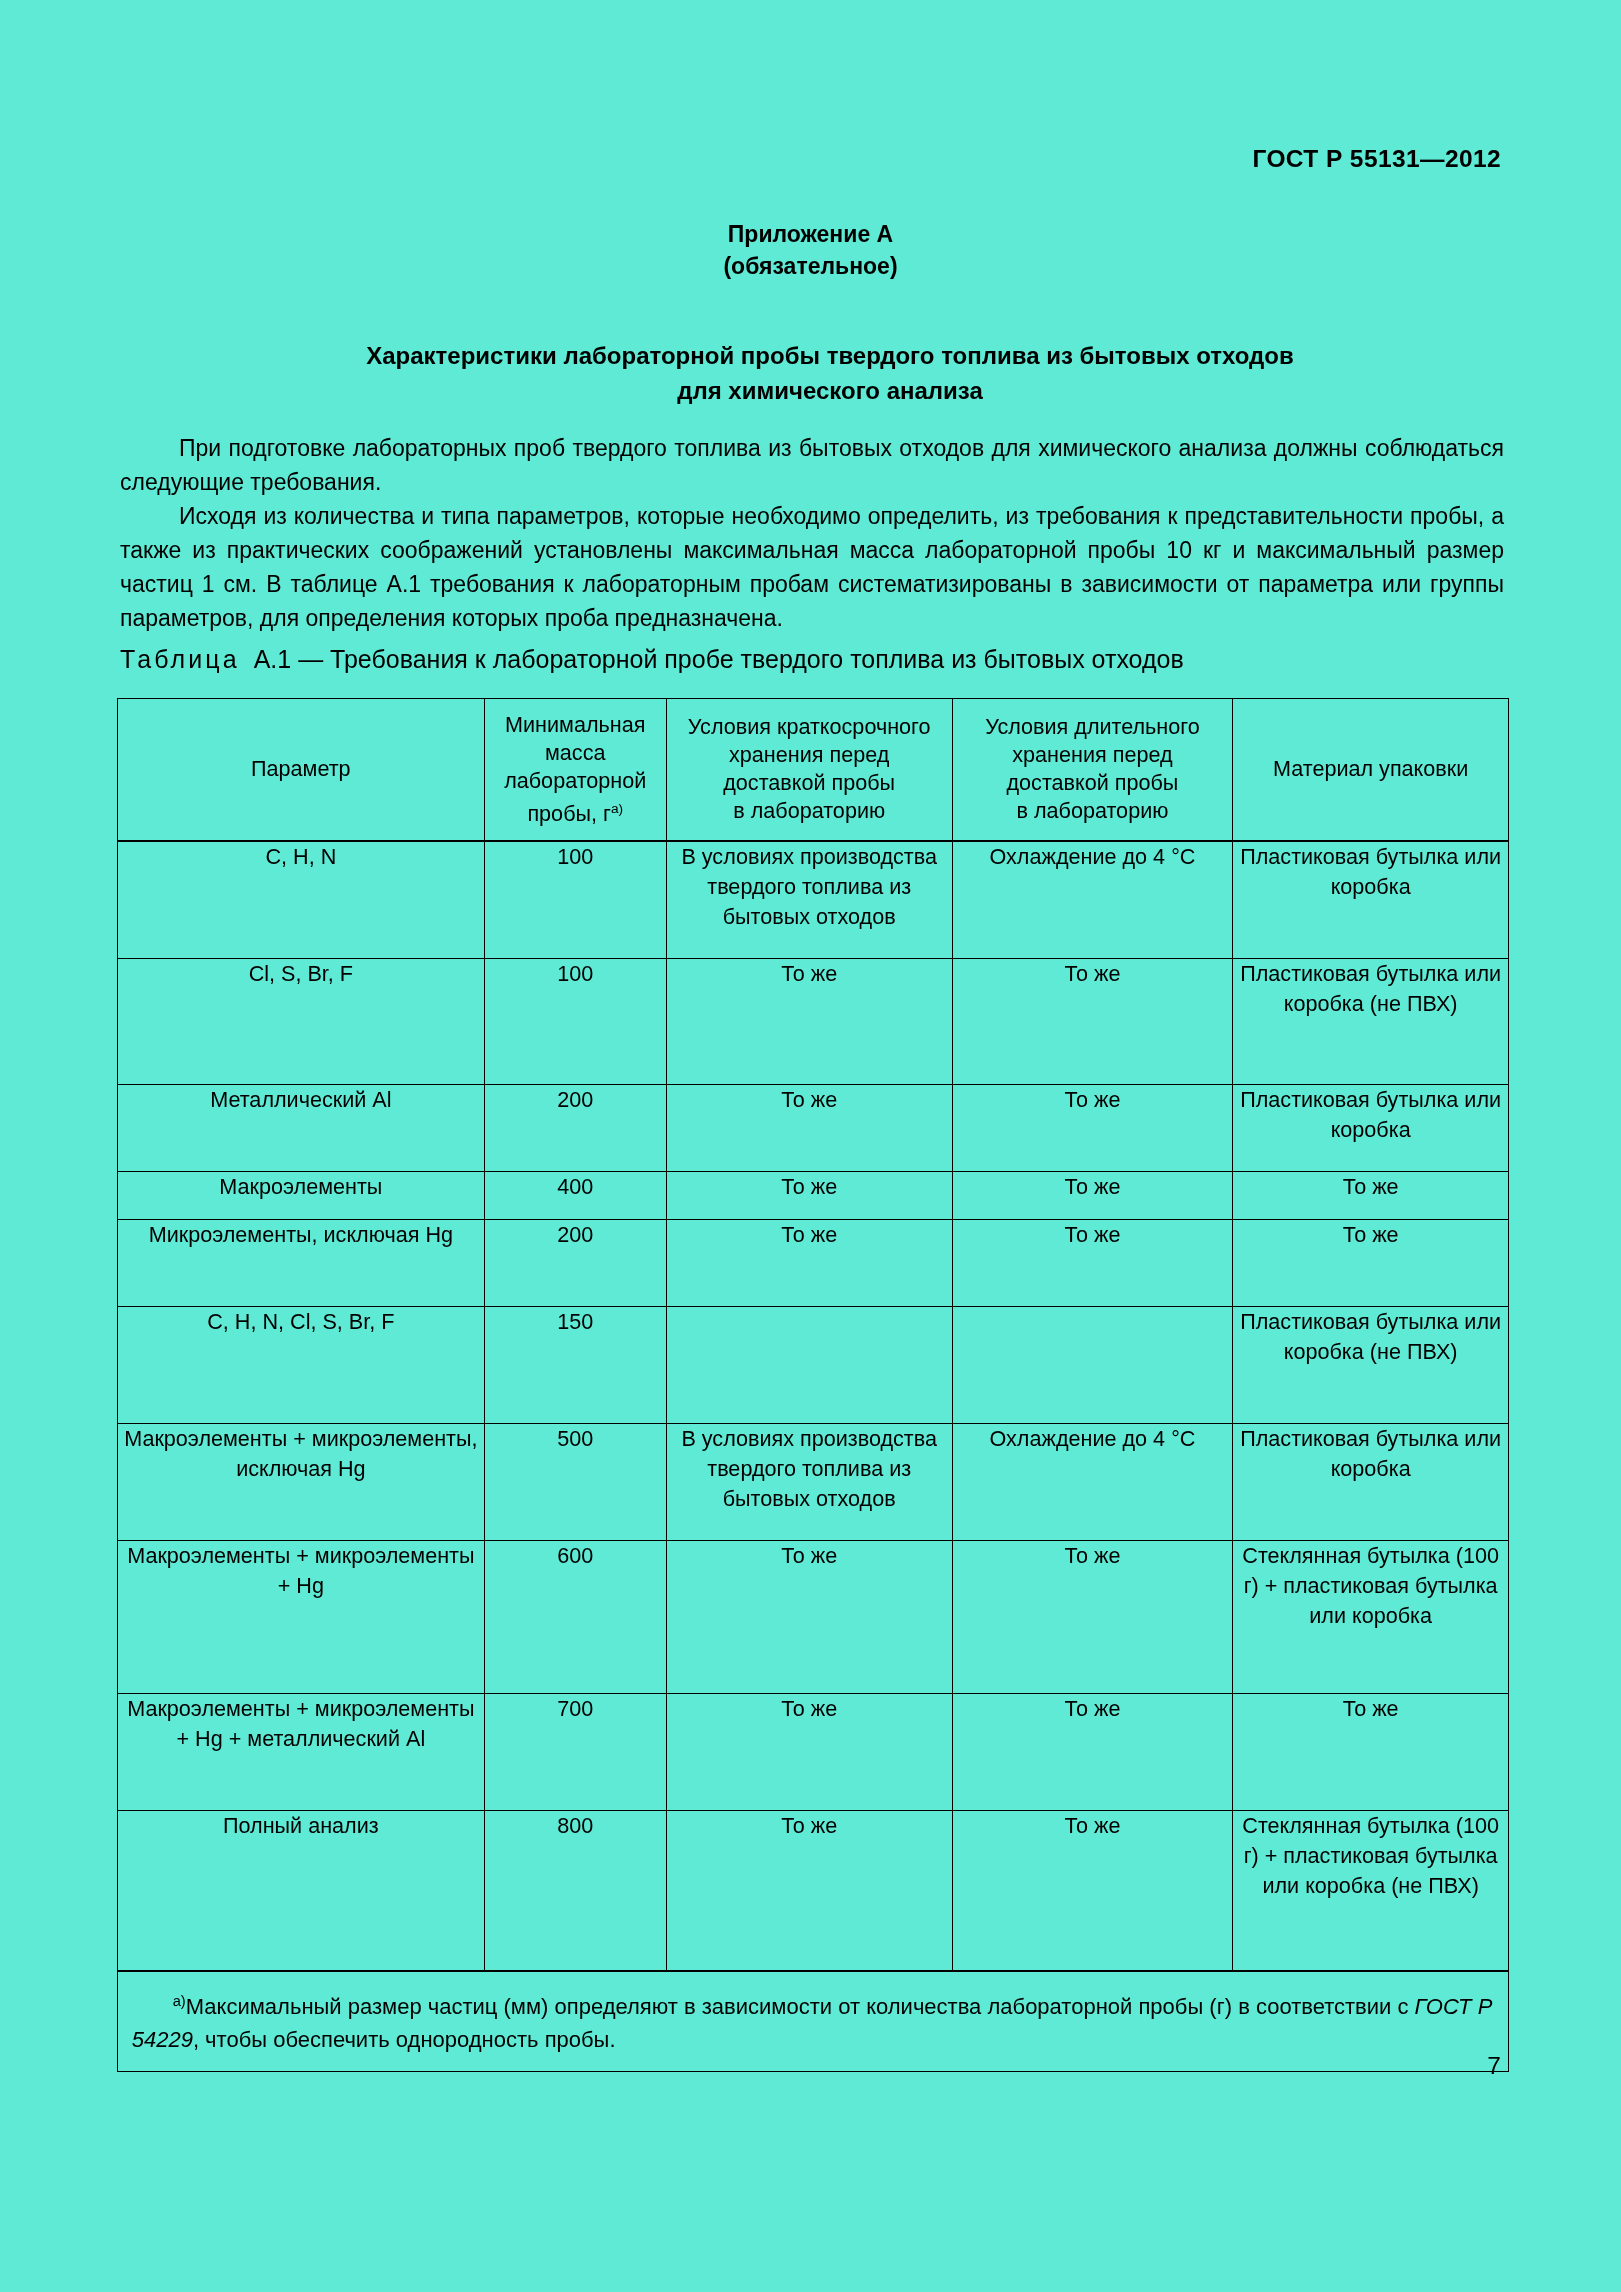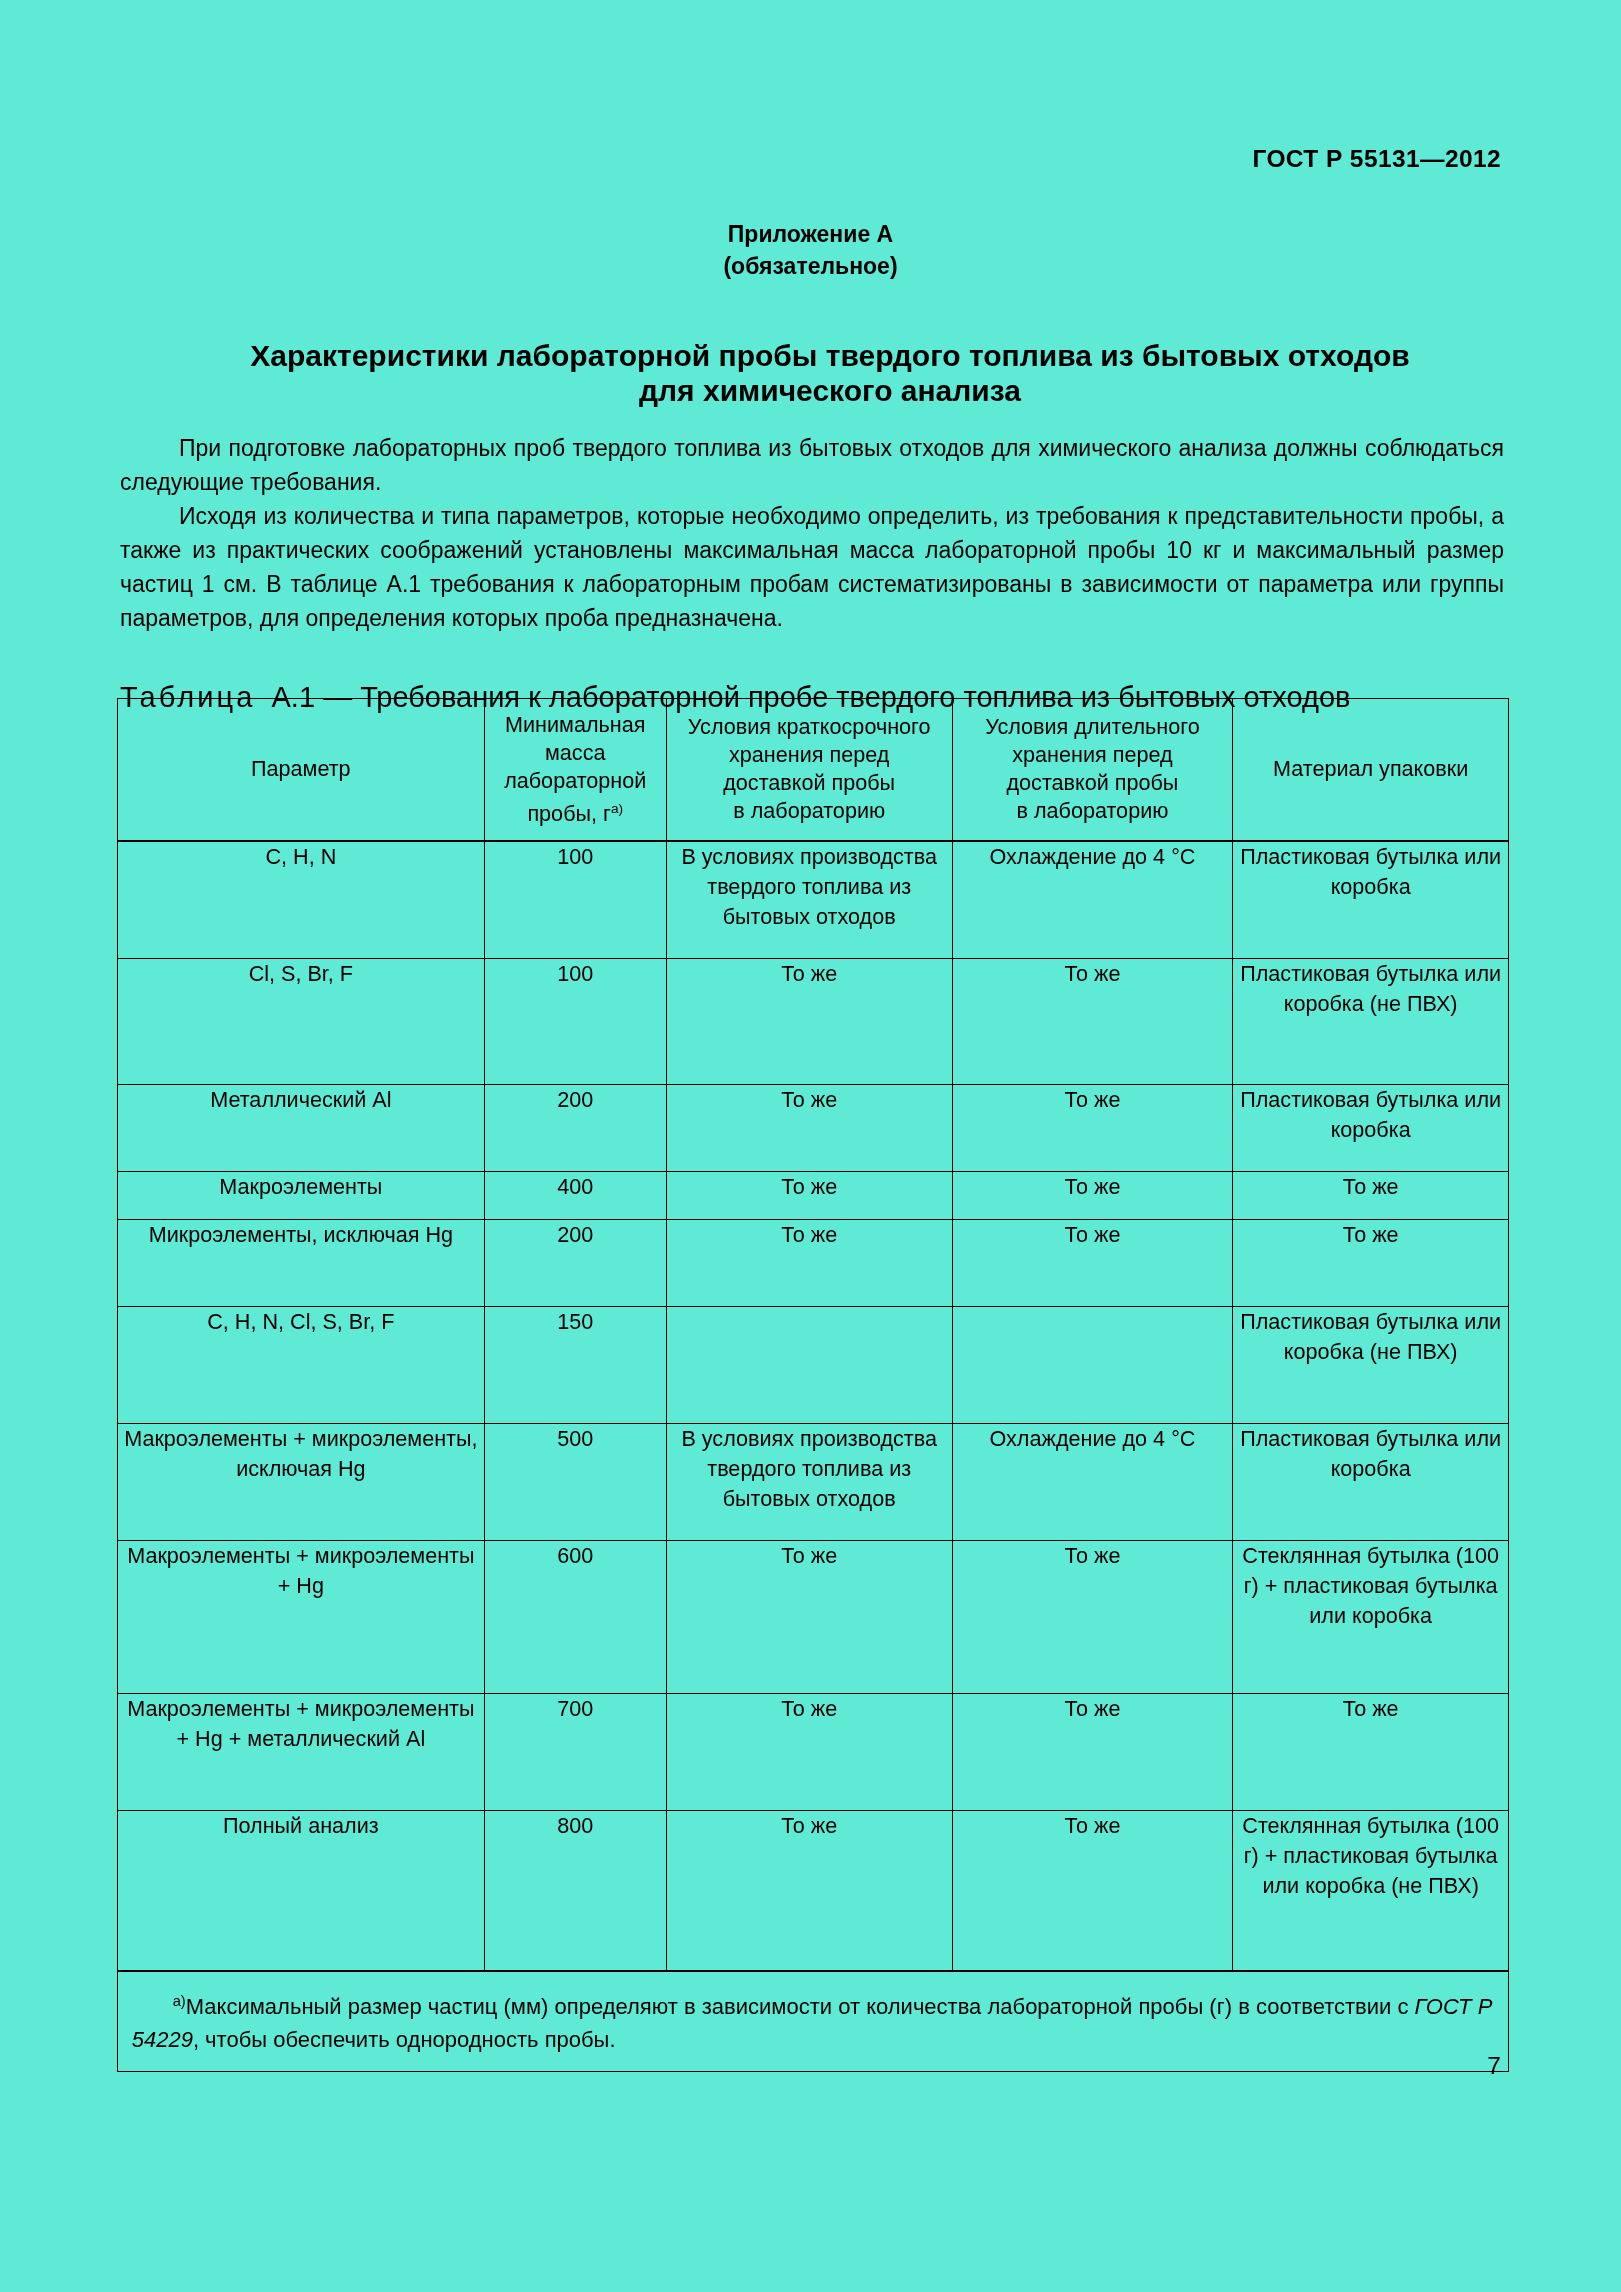--- a/index.html
+++ b/index.html
@@ -48,21 +48,21 @@
     line-height: 32px;
   }
 
   
   .main-title {
     position: absolute;
     top: 338px;
     left: 176px;
     right: 137px;
     text-align: center;
-    font-size: 30px;
+    font-size: 24px;
     font-weight: bold;
     line-height: 35px;
   }
 
   
   .body-text {
     position: absolute;
     top: 431px;
     left: 120px;
     width: 1384px;
@@ -74,23 +74,23 @@
     margin: 0;
     text-indent: 59px;
     text-align: justify;
     text-justify: inter-word;
   }
   .body-text p + p { margin-top: 0; }
 
   
   .table-caption {
     position: absolute;
-    top: 681px;
+    top: 645px;
     left: 120px;
-    font-size: 29px;
+    font-size: 25px;
     white-space: nowrap;
   }
   .table-caption .sp {
     letter-spacing: 3.1px;
   }
 
   
   .tbl-wrap {
     position: absolute;
     top: 698px;

